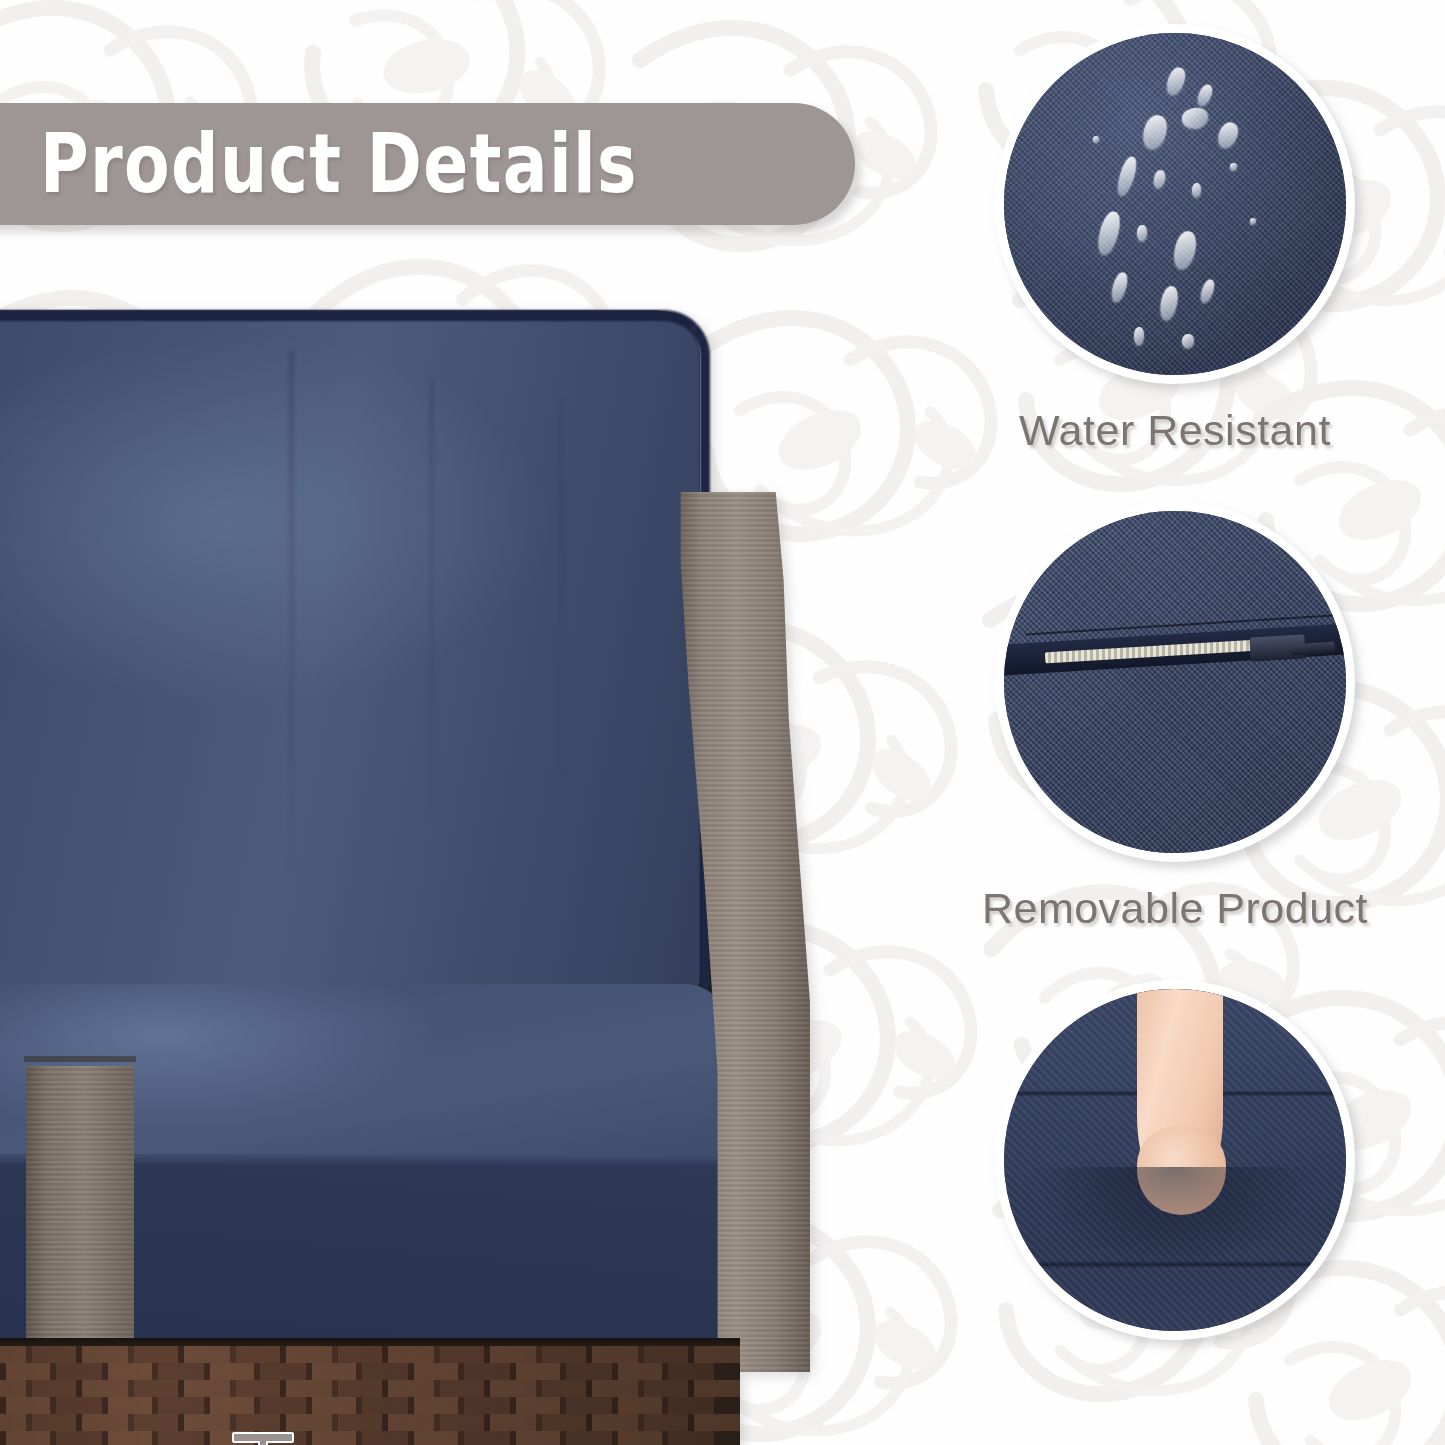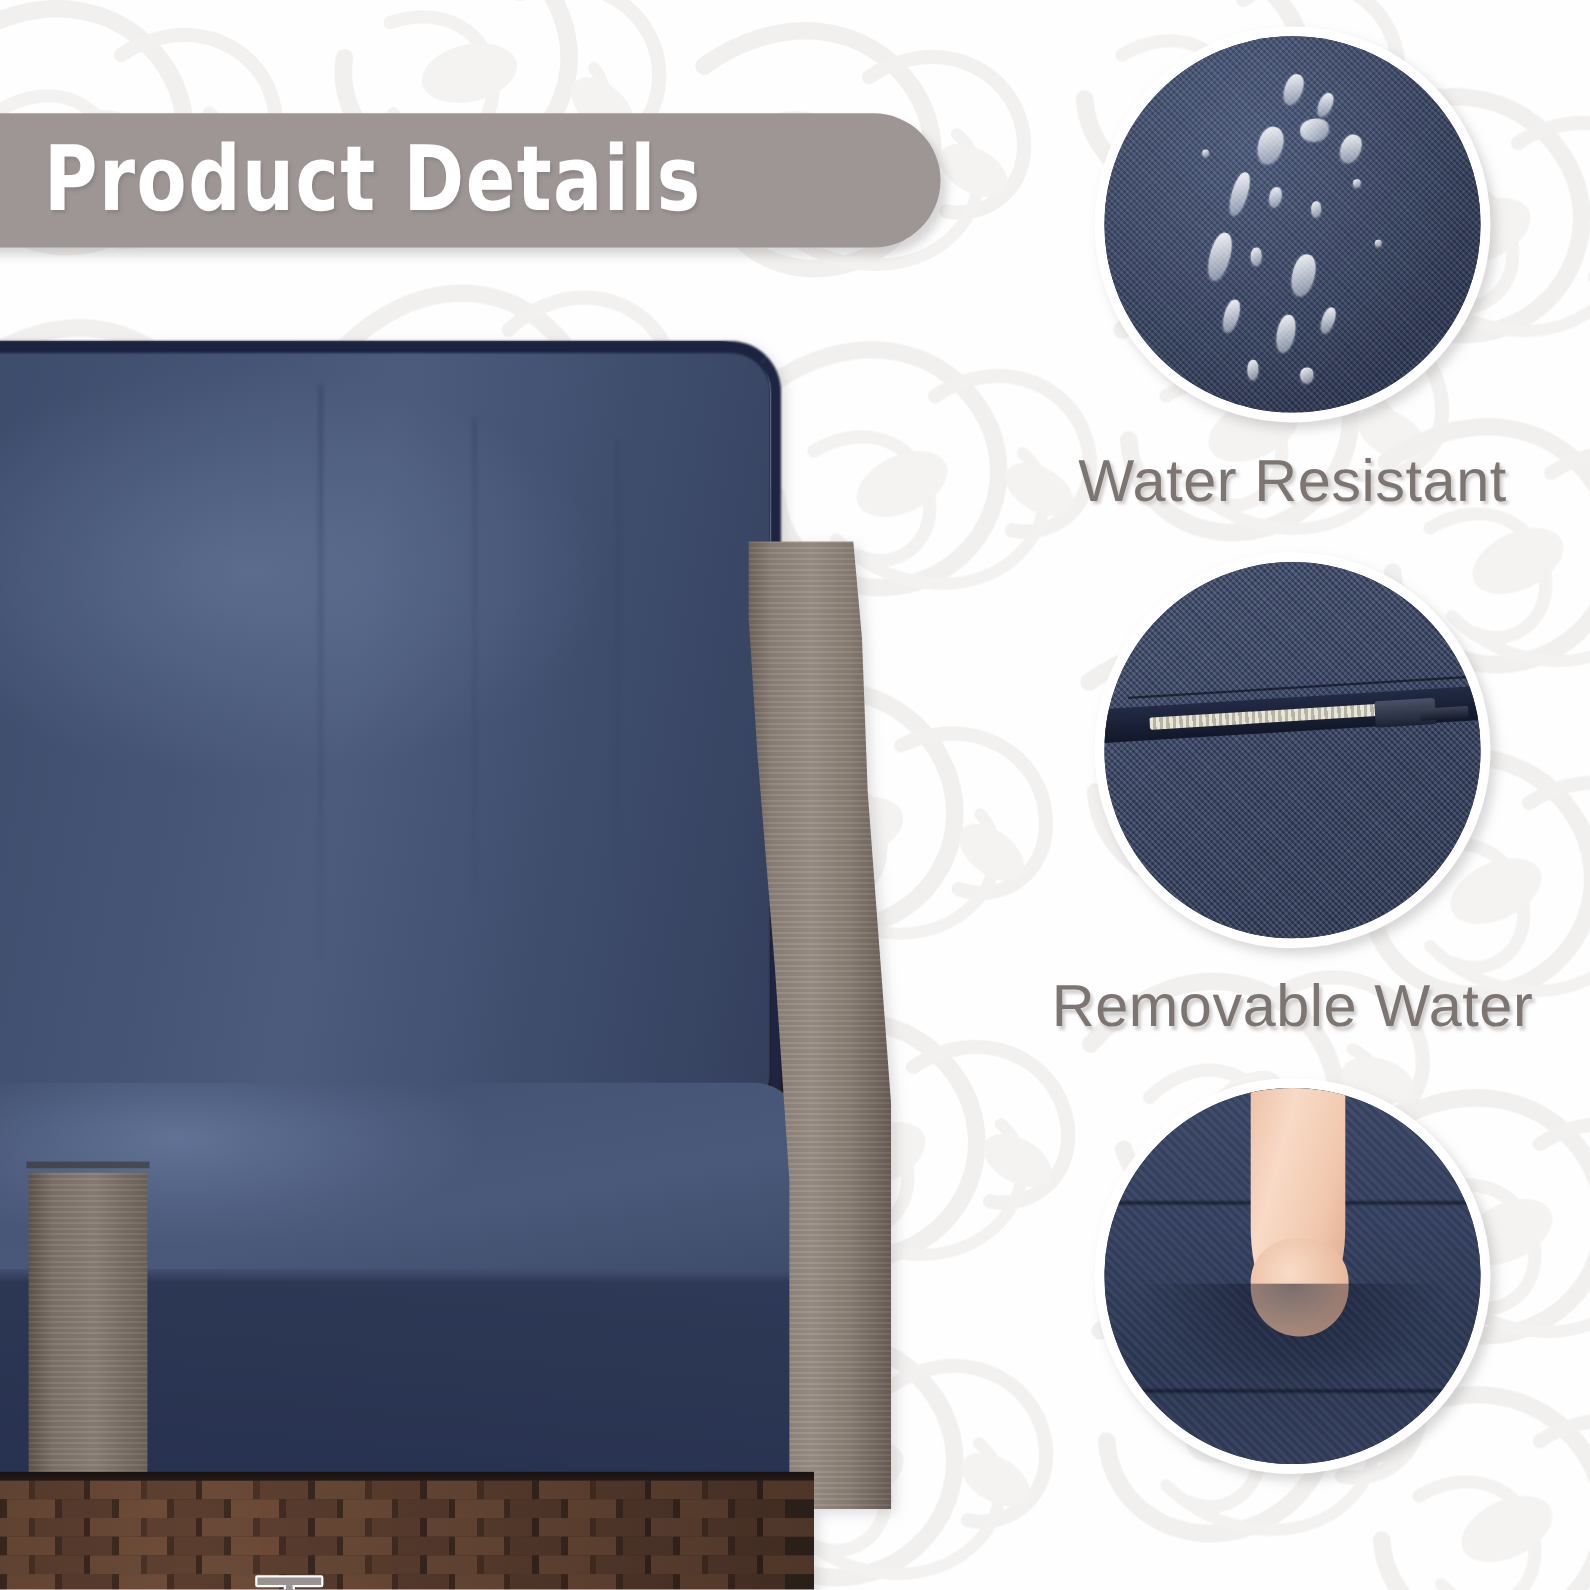--- a/index.html
+++ b/index.html
@@ -415,21 +415,21 @@
     width: 26%;
     height: 26%;
     background: radial-gradient(ellipse at 40% 35%, #f9dcc8 0%, #e9bb9f 65%, #d3a086 100%);
     border-radius: 44% 44% 50% 50%;
   }
 
   .feature-label {
     margin-top: 22px;
     text-align: center;
     color: #7d7572;
-    font-size: 54px;
+    font-size: 43px;
     font-weight: normal;
     letter-spacing: 0.5px;
     text-shadow: 2.5px 3px 3px rgba(200,196,195,0.9), 0 0 1px rgba(255,255,255,0.9);
     white-space: nowrap;
   }
 </style>
 </head>
 <body>
 
 <div id="page">
@@ -556,21 +556,21 @@
 
     <div class="feature" style="top:502px;">
       <div class="feature-circle">
         <div class="zip-fabric"></div>
         <div class="zip-seam"></div>
         <div class="zip-flap"></div>
         <div class="zip-teeth"></div>
         <div class="zip-slider"></div>
         <div class="zip-pull"></div>
       </div>
-      <div class="feature-label">Removable Water</div>
+      <div class="feature-label">Removable Product</div>
     </div>
 
     <div class="feature" style="top:980px;">
       <div class="feature-circle">
         <div class="res-fabric"></div>
         <div class="res-seam" style="top:30%;"></div>
         <div class="res-seam" style="top:80%;"></div>
         <div class="fist"></div>
         <div class="fist-knuckles"></div>
         <div class="res-dip"></div>

